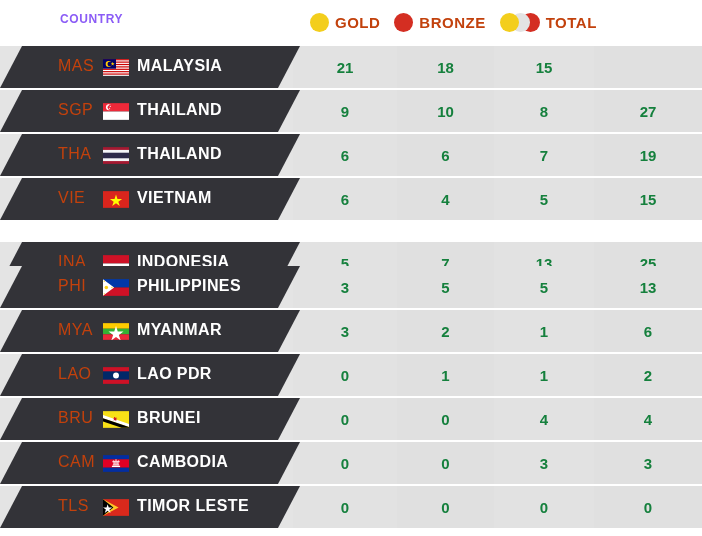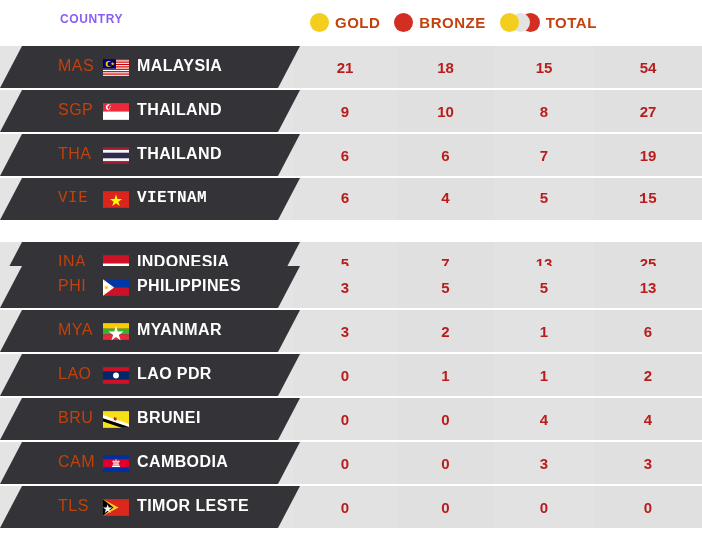--- a/index.html
+++ b/index.html
@@ -150,21 +150,21 @@
   }
 
   .cell {
     position: absolute;
     top: 12px;
     height: 20px;
     line-height: 20px;
     text-align: center;
     font-size: 15px;
     font-weight: bold;
-    color: #b91c1c;
+    color: #15803d;
   }
   .cell-gold   { left: 293px; width: 104px; }
   .cell-silver { left: 397px; width: 97px;  }
   .cell-bronze { left: 494px; width: 100px; }
   .cell-total  { left: 594px; width: 108px; }
 </style>
 </head>
 <body>
 
 <div id="medal-table">
@@ -221,21 +221,20 @@
             <rect width="14" height="10.3" fill="#010066"></rect>
             <circle cx="6" cy="5.2" r="3.1" fill="#ffcc00"></circle>
             <circle cx="7.3" cy="5.2" r="2.5" fill="#010066"></circle>
             <path d="M10.4 2.9 l0.5 1.5 1.6 0 -1.3 1 0.5 1.5 -1.3-0.95 -1.3 0.95 0.5-1.5 -1.3-1 1.6 0z" fill="#ffcc00"></path>
           </svg>
         </div>
         <div class="row-name">MALAYSIA</div>
         <div class="cell cell-gold">21</div>
         <div class="cell cell-silver">18</div>
         <div class="cell cell-bronze">15</div>
-        <div class="cell cell-total">54</div>
       </div>
       <div class="row" style="top: 90px;">
         <div class="row-band">
           <div class="band-seg band-gold"></div>
           <div class="band-seg band-silver"></div>
           <div class="band-seg band-bronze"></div>
           <div class="band-seg band-total"></div>
         </div>
         <div class="row-plate"></div>
         <div class="row-code">SGP</div>
@@ -275,21 +274,21 @@
             <rect y="3" width="28" height="12" fill="#f4f5f8"></rect>
             <rect y="6" width="28" height="6" fill="#2d2a4a"></rect>
           </svg>
         </div>
         <div class="row-name">THAILAND</div>
         <div class="cell cell-gold">6</div>
         <div class="cell cell-silver">6</div>
         <div class="cell cell-bronze">7</div>
         <div class="cell cell-total">19</div>
       </div>
-      <div class="row" style="top: 178px; font-family: Liberation Mono, monospace;">
+      <div class="row" style="top: 178px;">
         <div class="row-band">
           <div class="band-seg band-gold"></div>
           <div class="band-seg band-silver"></div>
           <div class="band-seg band-bronze"></div>
           <div class="band-seg band-total"></div>
         </div>
         <div class="row-plate"></div>
         <div class="row-code">VIE</div>
         <div class="row-flag">
           <svg viewBox="0 0 28 18">

